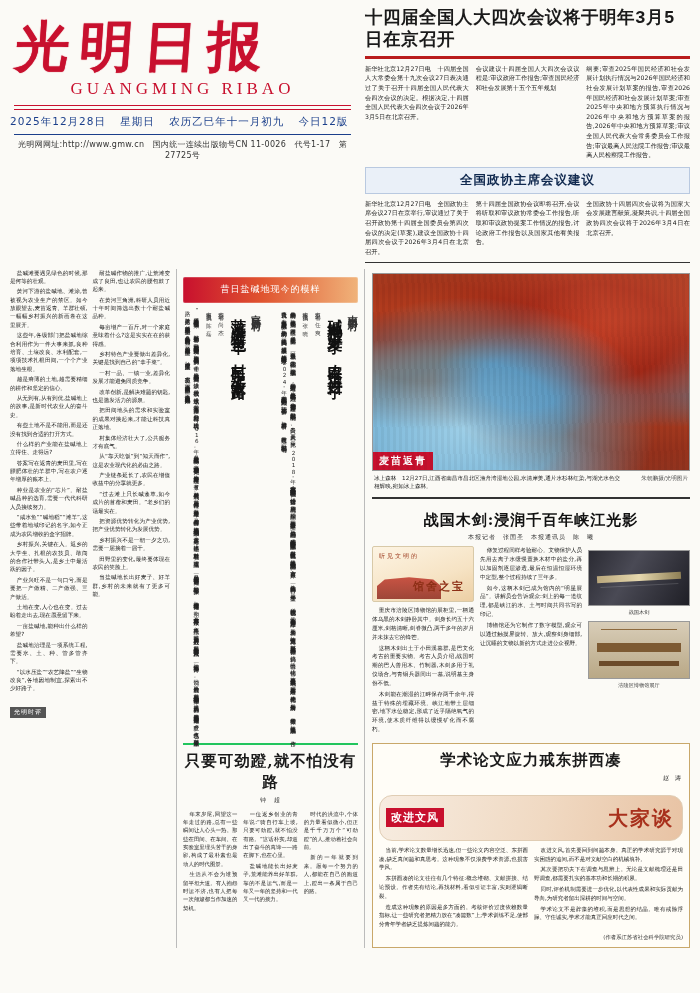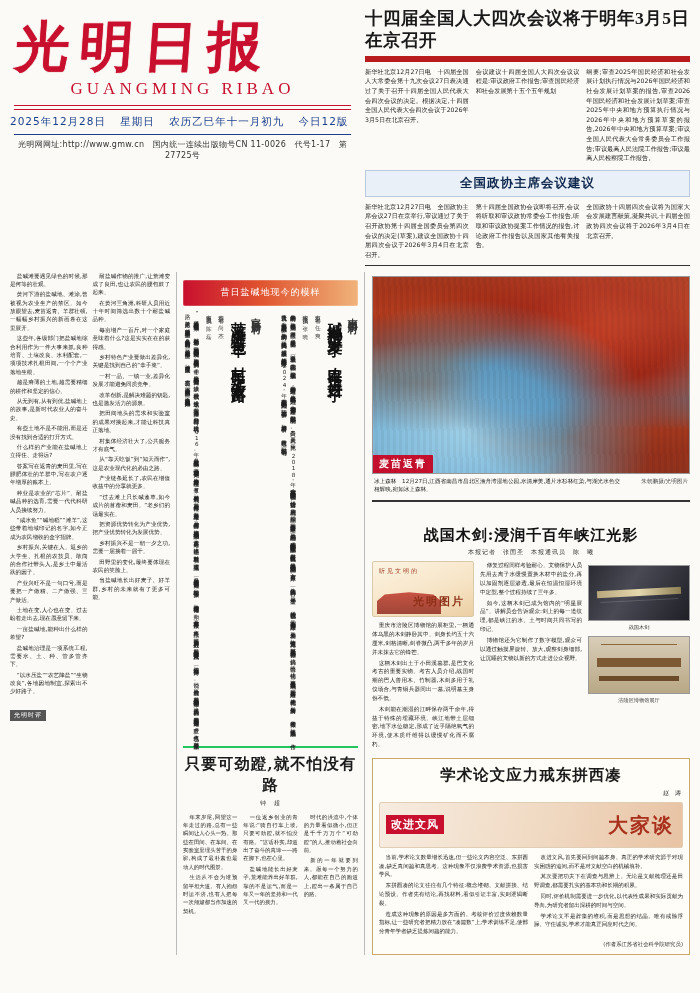--- a/index.html
+++ b/index.html
@@ -32,23 +32,23 @@
     text-align:left;font-size:10.5px;color:#1b3f8b;margin-top:5px;letter-spacing:1px;
   }
   .mast-date .sep{display:inline-block;width:10px;}
   .mast-line{border-top:1px solid #1b3f8b;margin:5px 4px 0 4px;}
   .mast-info{
     text-align:center;font-size:8px;color:#333;margin-top:4px;letter-spacing:0.3px;
   }
 
   .mast-right{flex:1;padding-left:10px;}
   .lead-head{
-    font-family:Liberation Serif, serif;
+    font-family:Liberation Mono, monospace;
     font-size:17.5px;font-weight:bold;letter-spacing:0.5px;line-height:1.25;
-    padding-bottom:4px;border-bottom:6px solid #b91c1c;
+    padding-bottom:4px;border-bottom:3px solid #b91c1c;
   }
   .lead-body{
     margin-top:5px;display:flex;gap:7px;font-size:6.2px;line-height:1.55;text-align:justify;color:#222;
   }
   .lead-body .col{flex:1;}
 
   .cpppcc-band{
     margin-top:7px;background:#eaf0f8;border:1px solid #b9c9e0;
     text-align:center;font-family:"DejaVu Serif",serif;font-weight:bold;font-size:12.5px;
     padding:4px 0;letter-spacing:1px;color:#10294f;
@@ -129,21 +129,21 @@
   }
   .photo-cap{
     font-size:5.6px;line-height:1.5;color:#222;display:flex;gap:6px;padding:3px 2px 0 2px;
   }
   .photo-cap .t{flex:1;text-align:justify;}
   .photo-cap .c{width:62px;text-align:right;color:#444;}
 
   
   .sec-head{
     margin-top:7px;text-align:center;font-family:"DejaVu Serif",serif;font-weight:bold;
-    font-size:15px;letter-spacing:1px;color:#111;border-top:2px solid #333;padding-top:24px;
+    font-size:15px;letter-spacing:1px;color:#111;border-top:2px solid #333;padding-top:12px;
   }
   .sec-byline{text-align:center;font-size:6px;color:#333;margin:3px 0 4px;letter-spacing:1px;}
   .cul-cols{display:flex;gap:6px;}
   .cul-col{flex:1;font-size:5.6px;line-height:1.58;text-align:justify;color:#222;}
   .cul-col p{margin:0 0 2px 0;text-indent:1.2em;}
   .mini-banner{
     height:54px;border:1px solid #d8c9a8;border-radius:2px;margin-bottom:4px;
     background:linear-gradient(160deg,#fdf4e3,#f6e3c4 60%,#eccfa4);
     position:relative;overflow:hidden;
   }
@@ -195,21 +195,21 @@
     display:inline-block;background:#555;color:#fff;font-size:6px;padding:1px 4px;letter-spacing:1px;
   }
 
   
   .acad-box{margin-top:7px;border:1px solid #c9a86a;padding:6px;background:#fffdf7;}
   .acad-head{
     text-align:center;font-family:"DejaVu Serif",serif;font-weight:bold;font-size:15.5px;letter-spacing:1px;
   }
   .acad-by{text-align:right;font-size:6px;color:#333;margin:3px 2px 4px 0;}
   .acad-banner{
-    height:44px;margin:4px 0 5px;border-radius:2px;position:relative;overflow:hidden;
+    height:44px;margin:12px 0 5px;border-radius:13px;position:relative;overflow:hidden;
     background:linear-gradient(100deg,#f7ece0,#f0d9c2 55%,#e8c3a4);
     border:1px solid #e0cdb4;
     text-decoration:underline;
   }
   .acad-banner .ab-l{
     position:absolute;left:6px;top:12px;font-family:"DejaVu Serif",serif;font-weight:bold;
     font-size:11px;color:#fff;background:#c8102e;padding:2px 5px;letter-spacing:1px;
   }
   .acad-banner .ab-r{
     position:absolute;right:8px;top:9px;font-family:"DejaVu Serif",serif;font-weight:bold;
@@ -356,21 +356,21 @@
       </div>
 
       <div class="sec-head">战国木剑:浸润千百年峡江光影</div>
       <div class="sec-byline">本报记者　张国圣　本报通讯员　陈　曦</div>
 
       <div class="cul-cols">
         <div class="cul-col">
           <div class="mini-banner">
             <div class="mb-b"></div>
             <div class="mb-t">听见文明的</div>
-            <div class="mb-m">光明图片</div>
+            <div class="mb-m">馆舍之宝</div>
           </div>
           <p>重庆市涪陵区博物馆的展柜里,一柄通体乌黑的木剑静卧其中。剑身长约五十六厘米,剑格清晰,剑脊微凸,两千多年的岁月并未抹去它的锋芒。</p>
           <p>这柄木剑出土于小田溪墓群,是巴文化考古的重要实物。考古人员介绍,战国时期的巴人善用木、竹制器,木剑多用于礼仪场合,与青铜兵器同出一墓,说明墓主身份不低。</p>
           <p>木剑能在潮湿的江畔保存两千余年,得益于特殊的埋藏环境。峡江地带土层细密,地下水位稳定,形成了近乎隔绝氧气的环境,使木质纤维得以缓慢矿化而不腐朽。</p>
         </div>
         <div class="cul-col">
           <p>修复过程同样考验耐心。文物保护人员先用去离子水缓慢置换木材中的盐分,再以加固剂逐层渗透,最后在恒温恒湿环境中定型,整个过程持续了三年多。</p>
           <p>如今,这柄木剑已成为馆内的“明星展品”。讲解员会告诉观众:剑上的每一道纹理,都是峡江的水、土与时间共同书写的印记。</p>
           <p>博物馆还为它制作了数字模型,观众可以通过触摸屏旋转、放大,观察剑身细部,让沉睡的文物以新的方式走进公众视野。</p>
         </div>

